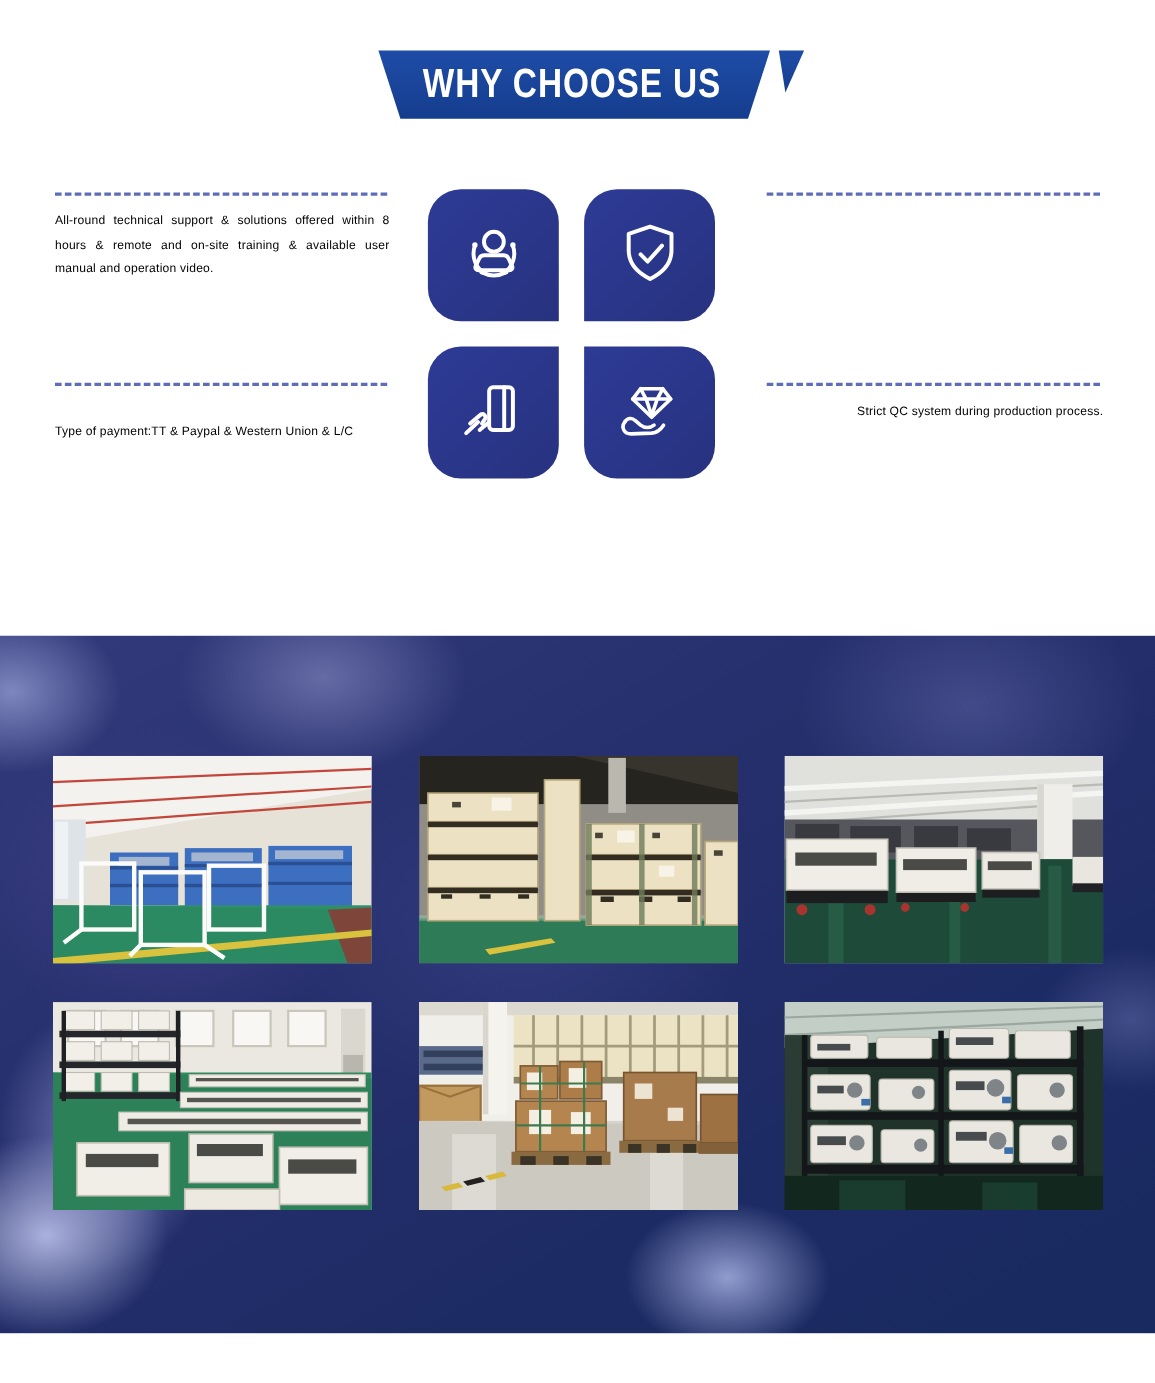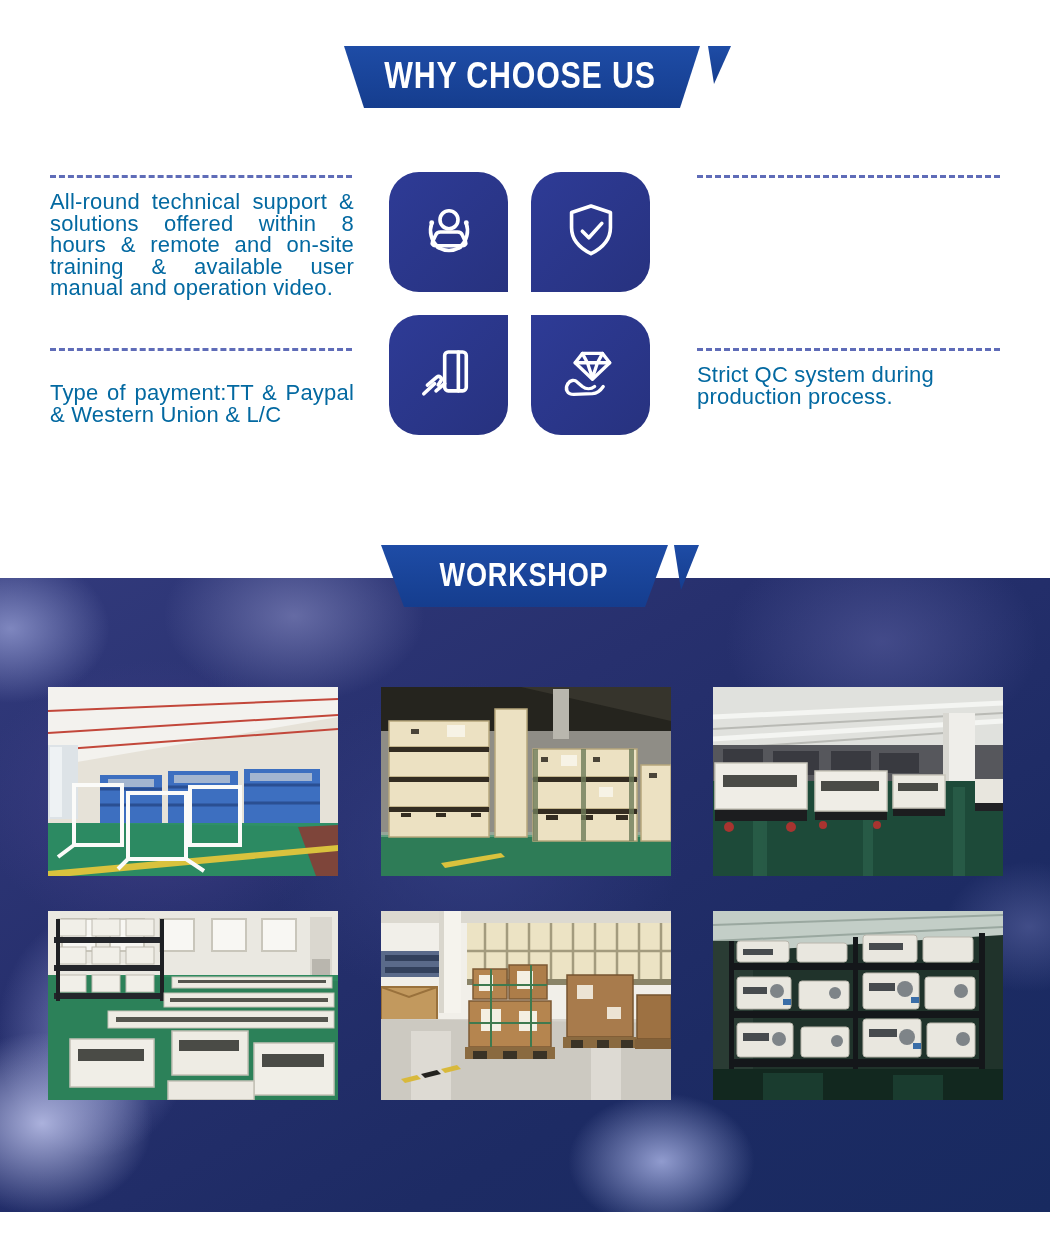--- a/index.html
+++ b/index.html
@@ -9,21 +9,21 @@
 
   
   .banner-wrap{z-index:5;}
   .banner-title{position:absolute;color:#ffffff;font-weight:bold;
     transform:scaleX(0.82);transform-origin:center;
     letter-spacing:1px;white-space:nowrap;
     display:flex;align-items:center;justify-content:center;}
 
   
   .dashline{border-top:3px dashed #5f6cb8;height:0;}
-  .feature-text{color:#0369a1;font-size:22px;line-height:21.5px;
+  .feature-text{color:#000000;font-size:11px;line-height:21.5px;
     text-align:justify;letter-spacing:.2px;}
 
   
   .tile{width:119px;height:120px;background:linear-gradient(135deg,#2e3b96,#27327f);
         display:flex;align-items:center;justify-content:center;}
   .tile svg{width:72px;height:72px;}
   .r-tl{border-top-left-radius:30px;}  .r-tr{border-top-right-radius:30px;}
   .r-bl{border-bottom-left-radius:30px;} .r-br{border-bottom-right-radius:30px;}
 
   
@@ -64,21 +64,21 @@
 
   <div class="abs dashline" style="left:50px;top:175px;width:302px;"></div>
   <div class="abs feature-text" style="left:50px;top:191px;width:304px;">All-round technical support &amp; solutions offered within 8 hours &amp; remote and on-site training &amp; available user manual and operation video.</div>
 
   <div class="abs dashline" style="left:50px;top:348px;width:302px;"></div>
   <div class="abs feature-text" style="left:50px;top:382px;width:304px;">Type of payment:TT &amp; Paypal &amp; Western Union &amp; L/C</div>
 
   <div class="abs dashline" style="left:697px;top:175px;width:303px;"></div>
 
   <div class="abs dashline" style="left:697px;top:348px;width:303px;"></div>
-  <div class="abs feature-text" style="left:697px;top:364px;width:306px;text-align:left;">Strict QC system during production process.</div>
+  <div class="abs feature-text" style="left:697px;top:364px;width:306px;text-align:right;">Strict QC system during production process.</div>
 
   <div class="abs tile r-tl r-tr r-bl" style="left:389px;top:172px;">
     <svg viewBox="0 0 100 100" fill="none" stroke="#ffffff" stroke-width="5" stroke-linecap="round" stroke-linejoin="round">
       <circle cx="50" cy="33" r="12.5"></circle>
       <path d="M38 50 h24 c3 0 5.5 1.7 6.5 4.2 l4.5 9.5 c1.2 2.8 -0.8 5.3 -3.8 5.3 h-38.4 c-3 0 -5 -2.5 -3.8 -5.3 l4.5 -9.5 c1 -2.5 3.5 -4.2 6.5 -4.2 z"></path>
       <path d="M26 38 a30 30 0 0 0 8 32"></path>
       <path d="M74 38 a30 30 0 0 1 -8 32"></path>
       <path d="M36 72 a30 30 0 0 0 28 0"></path>
       <circle cx="26" cy="37" r="3.4" fill="#ffffff" stroke="none"></circle>
       <circle cx="74" cy="37" r="3.4" fill="#ffffff" stroke="none"></circle>
@@ -108,33 +108,20 @@
     <svg viewBox="0 0 100 100" fill="none" stroke="#ffffff" stroke-width="4.6" stroke-linecap="round" stroke-linejoin="round">
       <polygon points="38,20 66,20 76,33 52,56 28,33"></polygon>
       <path d="M38 20 l7 13 h14 l7 -13 M28 33 h48 M45 33 l7 21 M59 33 l-7 21"></path>
       <path d="M18 62 c-5 7 -1 15 8 15 l26 -1 c7 -0.5 11 -4 15 -10"></path>
       <path d="M18 62 c3 -5 9 -6 13 -2 l7 6 c5 4 12 4 17 0"></path>
     </svg>
   </div>
 
   <div class="abs" id="workshop-bg"></div>
 
-  <div class="abs banner-wrap" style="left:378px;top:543px;width:325px;height:66px;">
-    <svg width="325" height="66" viewBox="0 0 325 66">
-      <defs>
-        <linearGradient id="bgrad2" x1="0" y1="0" x2="0" y2="1">
-          <stop offset="0" stop-color="#1e4ca6"></stop>
-            <stop offset="1" stop-color="#153d8e"></stop>
-        </linearGradient>
-      </defs>
-      <polygon points="3,2 290,2 267,64 26,64" fill="url(#bgrad2)"></polygon>
-      <polygon points="296,2 321,2 303,47" fill="url(#bgrad2)"></polygon>
-    </svg>
-    <div class="banner-title" style="left:0;top:0;width:292px;height:64px;font-size:33px;">WORKSHOP</div>
-  </div>
 
   <div class="photo" style="left:48px;top:687px;">
     <svg viewBox="0 0 290 189" preserveAspectRatio="none">
       <rect width="290" height="189" fill="#e6e2d8"></rect>
       <polygon points="0,0 290,0 290,30 0,80" fill="#f3f2ee"></polygon>
       <g stroke="#c2473a" stroke-width="2" fill="none">
         <path d="M0 24 L290 12"></path>
           <path d="M0 46 L290 28"></path>
           <path d="M18 62 L290 42"></path>
       </g>

